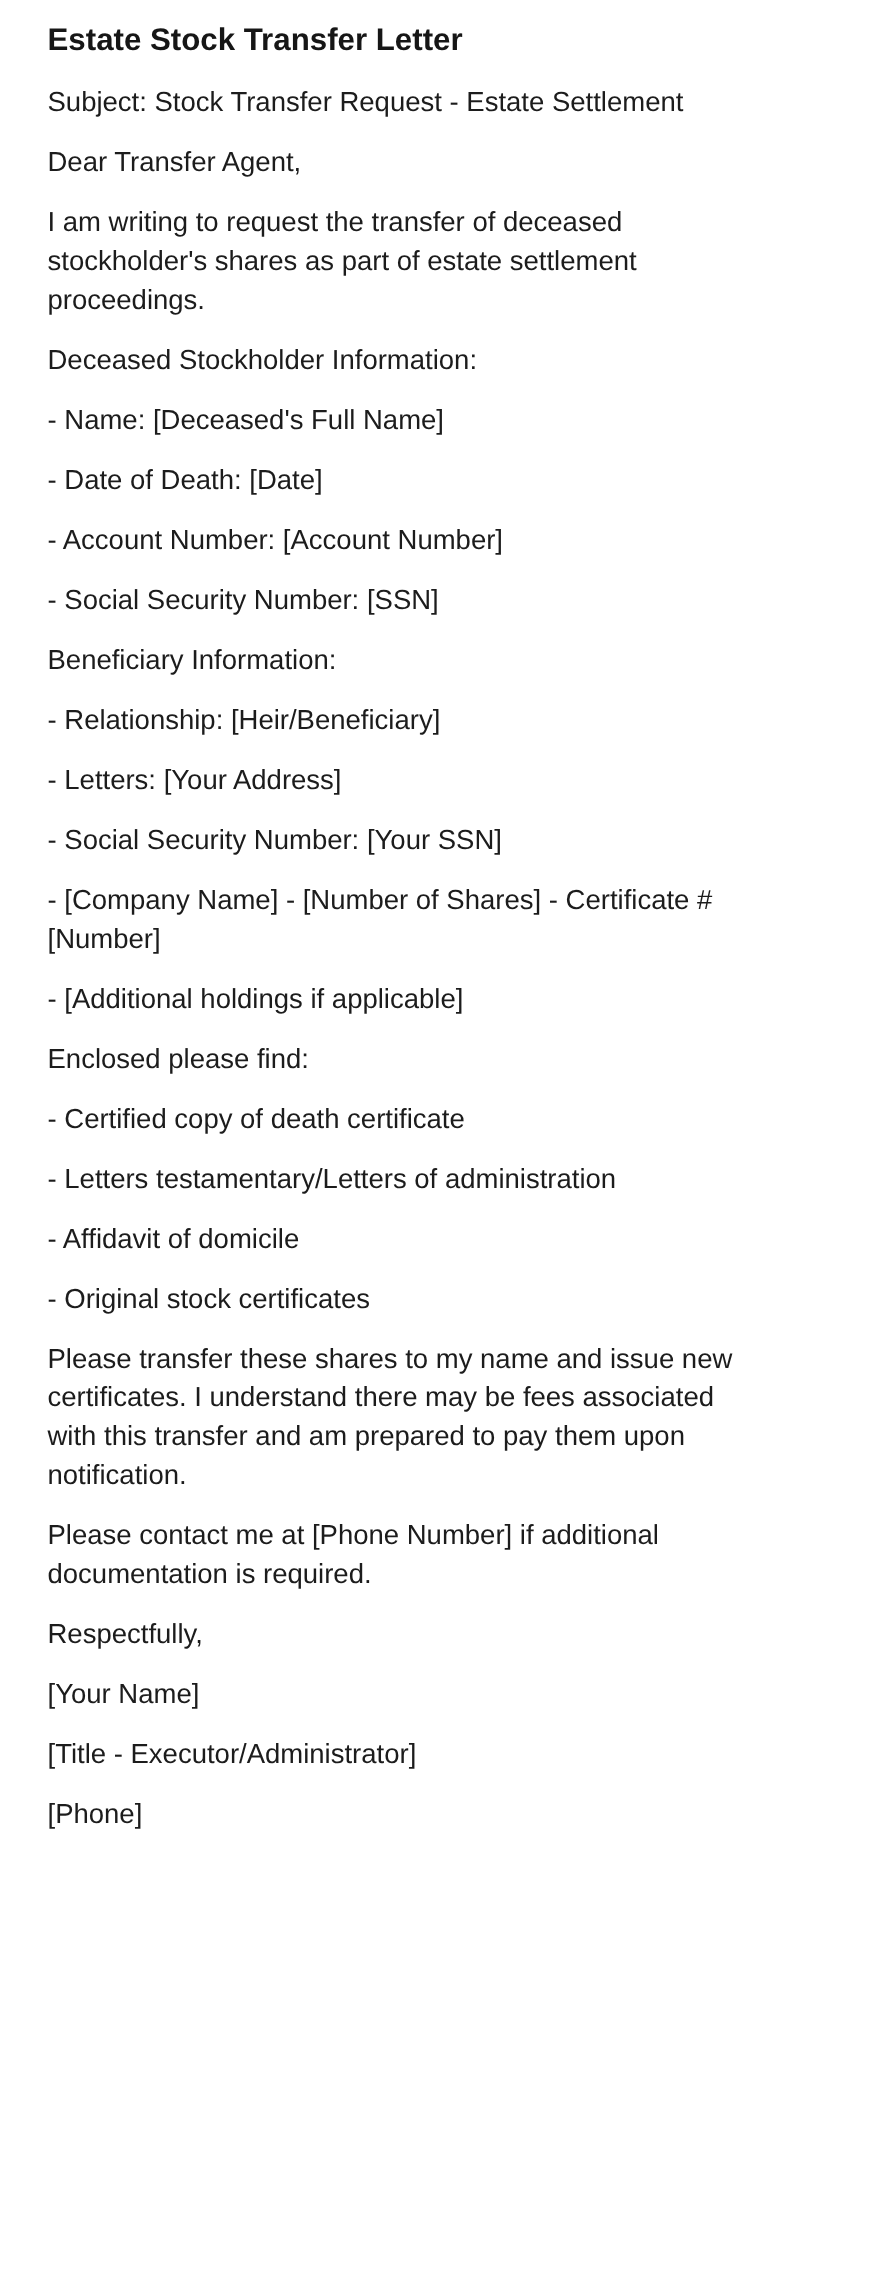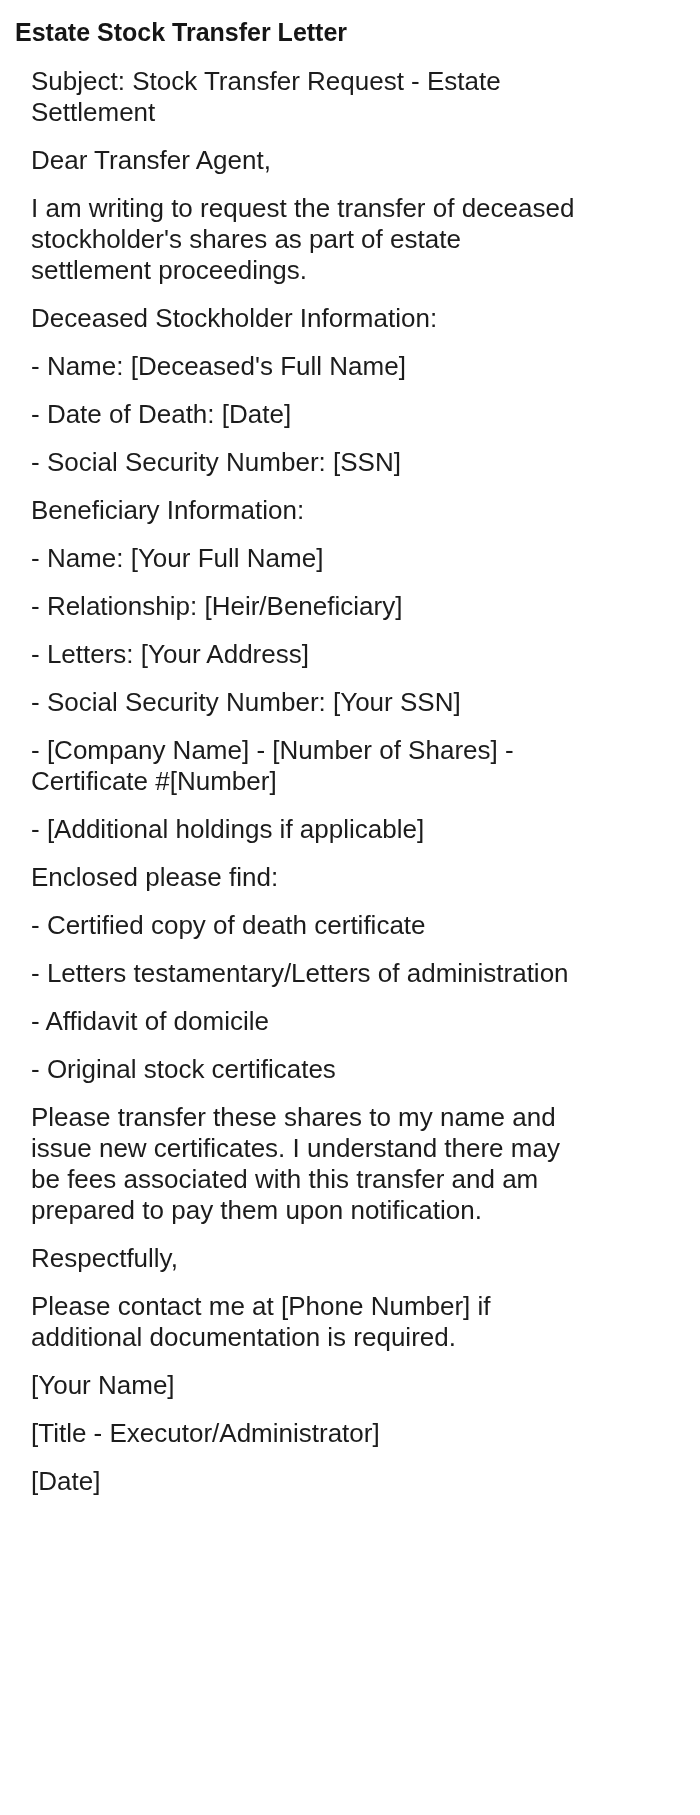--- a/index.html
+++ b/index.html
@@ -8,60 +8,60 @@
     background: #ffffff;
   }
   body {
     width: 700px;
     min-height: 1815px;
     font-family: "Liberation Sans", "DejaVu Sans", sans-serif;
     color: #1c1c1c;
     -webkit-font-smoothing: antialiased;
   }
   .letter {
-    padding: 16px 0 40px 15px;
+    padding: 16px 0 40px 38px;
     max-width: 578px;
   }
   .letter h1 {
     font-size: 25px;
     line-height: 33px;
     font-weight: 700;
     margin: 0;
     color: #161616;
   }
   .letter p {
-    font-size: 26px;
+    font-size: 22px;
     line-height: 31px;
-    margin: 17px 16px;
+    margin: 17px 0;
     font-weight: 400;
   }
 </style>
 </head>
 <body>
 
 <main class="letter">
   <h1>Estate Stock Transfer Letter</h1>
   <p>Subject: Stock Transfer Request - Estate Settlement</p>
   <p>Dear Transfer Agent,</p>
   <p>I am writing to request the transfer of deceased stockholder's shares as part of estate settlement proceedings.</p>
   <p>Deceased Stockholder Information:</p>
   <p>- Name: [Deceased's Full Name]</p>
   <p>- Date of Death: [Date]</p>
+  <p>- Account Number: [Account Number]</p>
   <p>- Social Security Number: [SSN]</p>
   <p>Beneficiary Information:</p>
-  <p>- Name: [Your Full Name]</p>
   <p>- Relationship: [Heir/Beneficiary]</p>
   <p>- Letters: [Your Address]</p>
   <p>- Social Security Number: [Your SSN]</p>
   <p>- [Company Name] - [Number of Shares] - Certificate #[Number]</p>
   <p>- [Additional holdings if applicable]</p>
   <p>Enclosed please find:</p>
   <p>- Certified copy of death certificate</p>
   <p>- Letters testamentary/Letters of administration</p>
   <p>- Affidavit of domicile</p>
   <p>- Original stock certificates</p>
   <p>Please transfer these shares to my name and issue new certificates. I understand there may be fees associated with this transfer and am prepared to pay them upon notification.</p>
+  <p>Please contact me at [Phone Number] if additional documentation is required.</p>
   <p>Respectfully,</p>
-  <p>Please contact me at [Phone Number] if additional documentation is required.</p>
   <p>[Your Name]</p>
   <p>[Title - Executor/Administrator]</p>
-  <p>[Date]</p>
+  <p>[Phone]</p>
 </main>
 
 </body></html>

